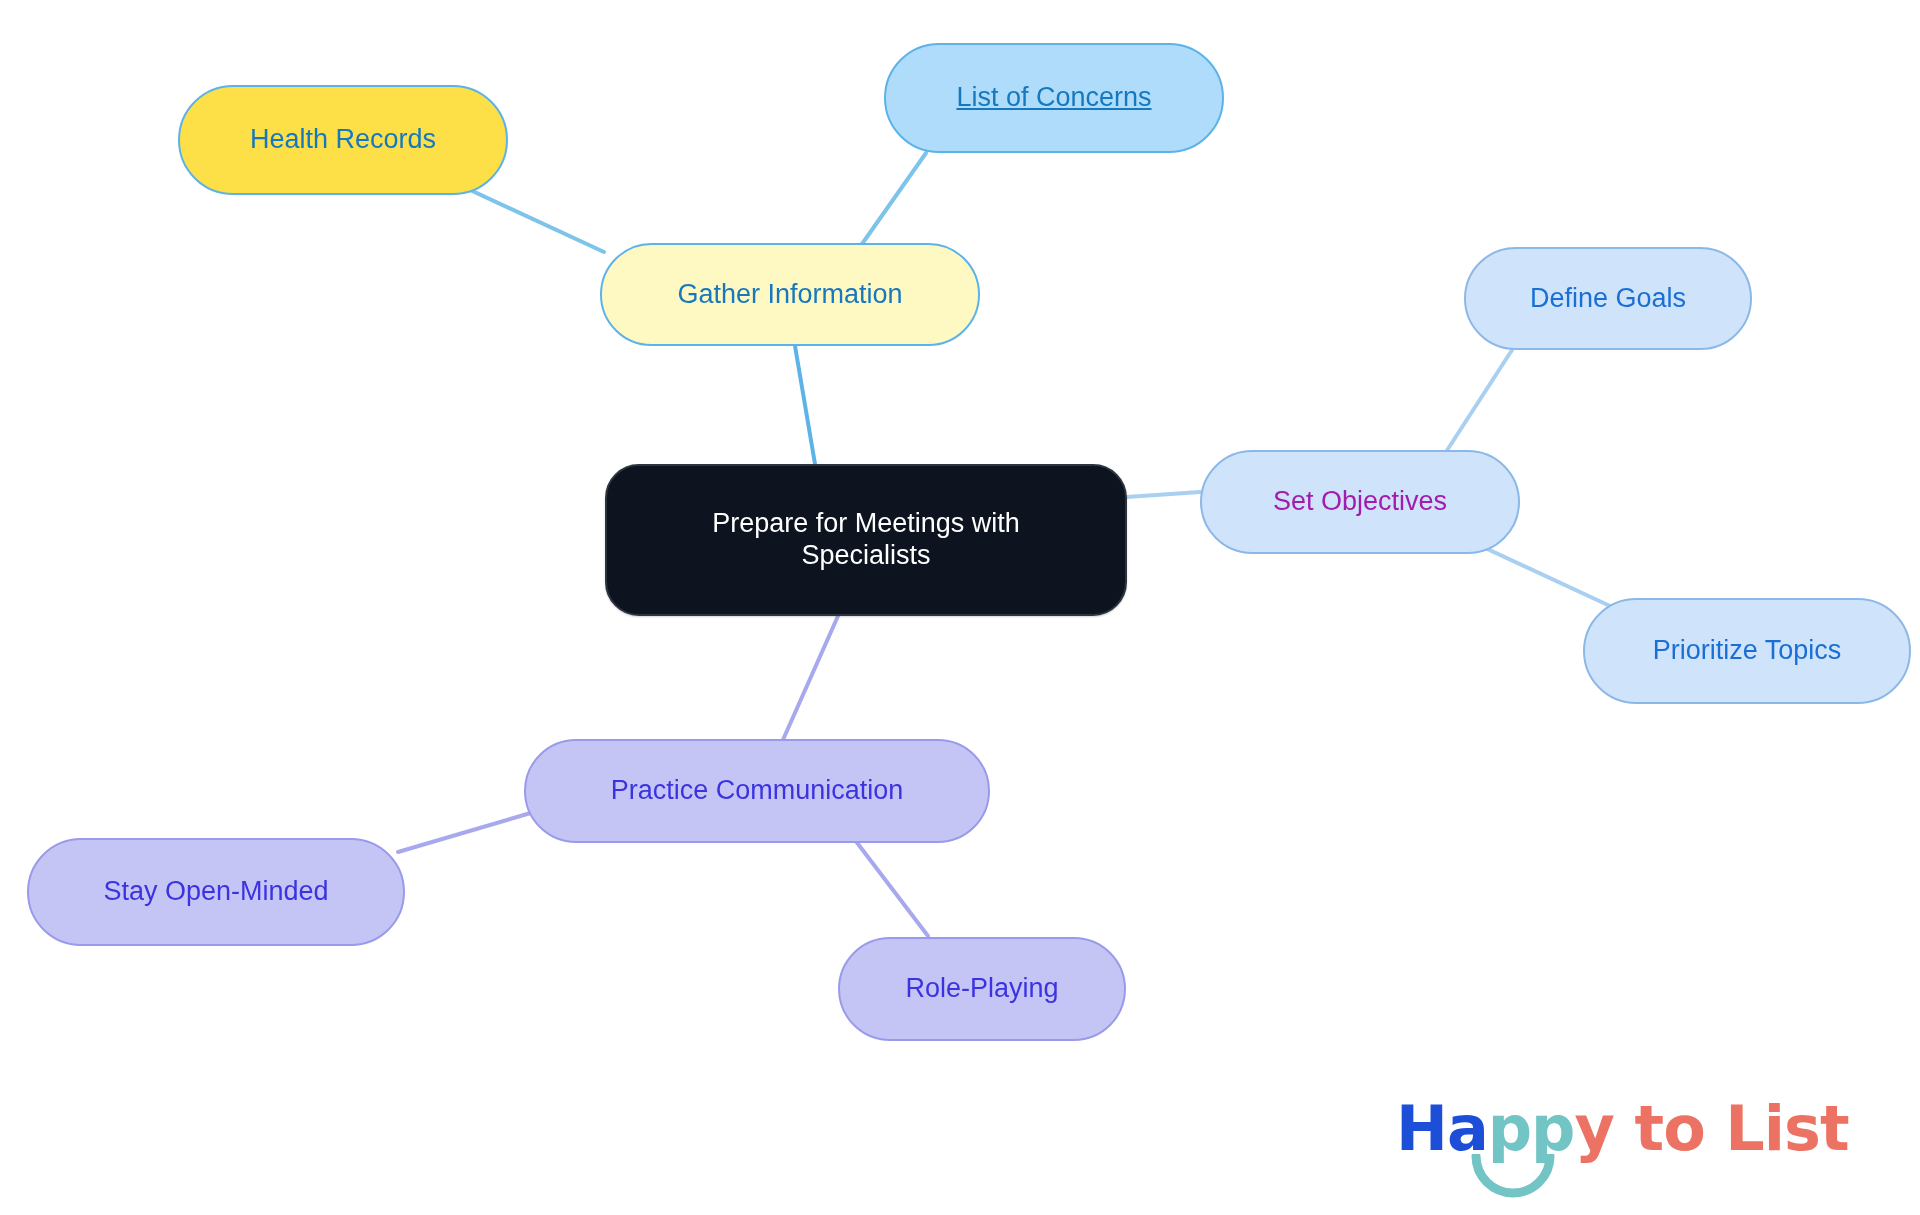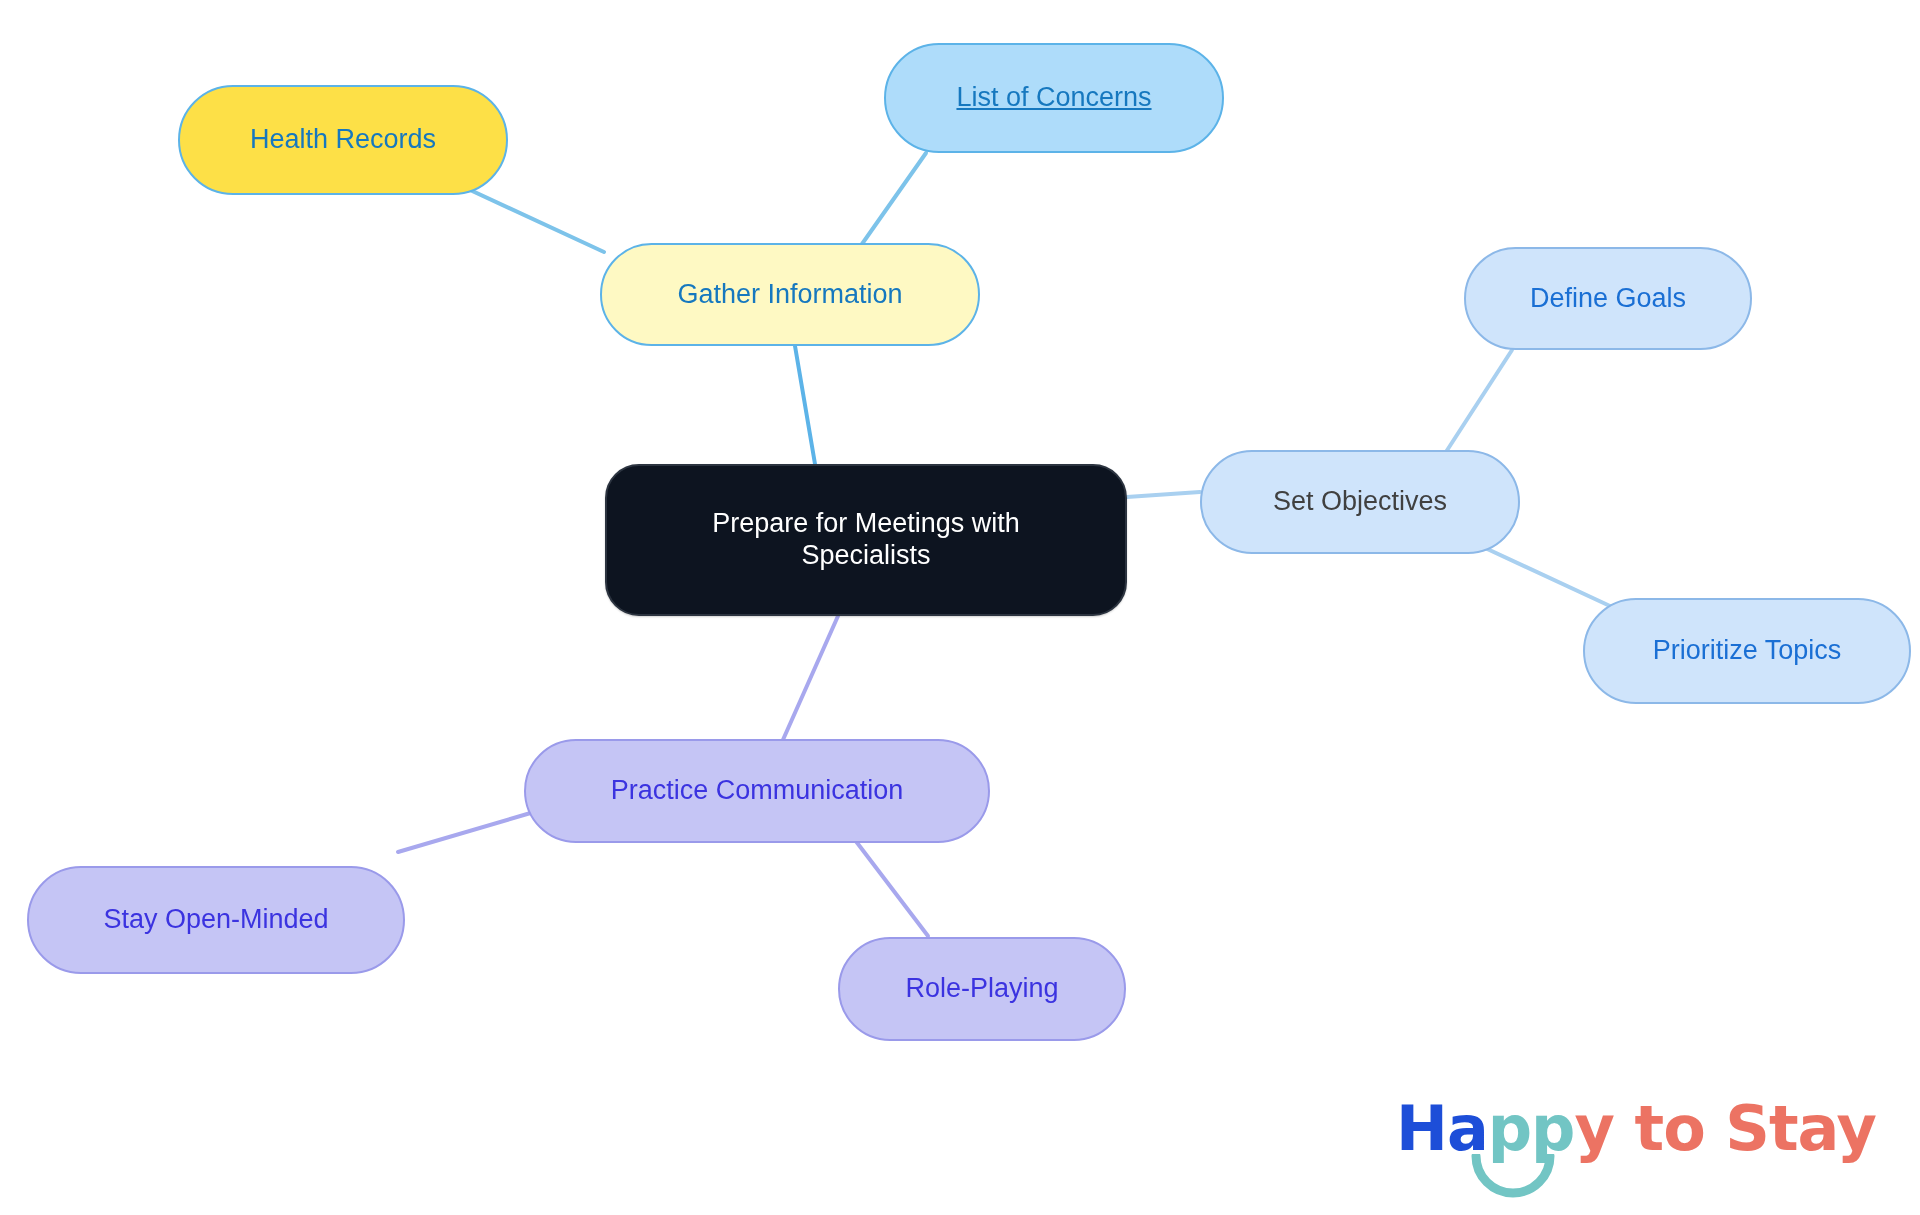--- a/index.html
+++ b/index.html
@@ -84,30 +84,30 @@
       <line x1="534" y1="812" x2="398" y2="852" stroke="#a8a8ee" stroke-width="4" stroke-linecap="round"></line>
       <line x1="855" y1="840" x2="928" y2="936" stroke="#a8a8ee" stroke-width="4" stroke-linecap="round"></line>
     </svg>
 
   <div id="nodes">
       <div class="node node-root" style="left: 605px; top: 464px; width: 522px; height: 152px; background: rgb(13, 20, 32); border-color: rgb(44, 52, 64); color: rgb(255, 255, 255); font-size: 27px;"><span>Prepare for Meetings with
 Specialists</span></div>
       <div class="node" style="left: 600px; top: 243px; width: 380px; height: 103px; background: #fef9c3; border-color: rgb(92, 179, 232); color: rgb(22, 120, 191); font-size: 27px;"><span>Gather Information</span></div>
       <div class="node" style="left: 178px; top: 85px; width: 330px; height: 110px; background: #fde047; border-color: rgb(92, 179, 232); color: rgb(22, 120, 191); font-size: 27px;"><span>Health Records</span></div>
       <div class="node" style="left: 884px; top: 43px; width: 340px; height: 110px; background: rgb(174, 220, 250); border-color: rgb(92, 179, 232); color: rgb(22, 120, 191); font-size: 27px; text-decoration: underline;"><span>List of Concerns</span></div>
-      <div class="node" style="left: 1200px; top: 450px; width: 320px; height: 104px; background: rgb(207, 228, 251); border-color: rgb(140, 184, 232); color: #404040; font-size: 27px;"><span>Set Objectives</span></div>
+      <div class="node" style="left: 1200px; top: 450px; width: 320px; height: 104px; background: rgb(207, 228, 251); border-color: rgb(140, 184, 232); color: #a21caf; font-size: 27px;"><span>Set Objectives</span></div>
       <div class="node" style="left: 1464px; top: 247px; width: 288px; height: 103px; background: rgb(207, 228, 251); border-color: rgb(140, 184, 232); color: rgb(26, 111, 212); font-size: 27px;"><span>Define Goals</span></div>
       <div class="node" style="left: 1583px; top: 598px; width: 328px; height: 106px; background: rgb(207, 228, 251); border-color: rgb(140, 184, 232); color: rgb(26, 111, 212); font-size: 27px;"><span>Prioritize Topics</span></div>
       <div class="node" style="left: 524px; top: 739px; width: 466px; height: 104px; background: rgb(197, 197, 245); border-color: rgb(154, 154, 234); color: rgb(59, 51, 224); font-size: 27px;"><span>Practice Communication</span></div>
-      <div class="node" style="left: 27px; top: 838px; width: 378px; height: 108px; background: rgb(197, 197, 245); border-color: rgb(154, 154, 234); color: rgb(59, 51, 224); font-size: 27px; margin-top: 28px;"><span>Stay Open-Minded</span></div>
+      <div class="node" style="left: 27px; top: 838px; width: 378px; height: 108px; background: rgb(197, 197, 245); border-color: rgb(154, 154, 234); color: rgb(59, 51, 224); font-size: 27px;"><span>Stay Open-Minded</span></div>
       <div class="node" style="left: 838px; top: 937px; width: 288px; height: 104px; background: rgb(197, 197, 245); border-color: rgb(154, 154, 234); color: rgb(59, 51, 224); font-size: 27px;"><span>Role-Playing</span></div>
     </div>
 
   <div id="logo" style="left: 1396px; top: 1098px; width: 500px; height: 110px;">
     <div class="logo-wordmark">
-      <span style="color: #1d4ed8;">Ha</span><span style="color: rgb(114, 197, 196);">pp</span><span style="color: rgb(236, 115, 99);">y to Stay</span>
+      <span style="color: #1d4ed8;">Ha</span><span style="color: rgb(114, 197, 196);">pp</span><span style="color: rgb(236, 115, 99);">y to List</span>
     </div>
     <svg class="logo-smile" width="90" height="46" viewBox="0 0 90 46" xmlns="http://www.w3.org/2000/svg" style="left: 72px; top: 56px;">
       <path d="M8 2 A 37 37 0 0 0 82 2" fill="none" stroke-width="9" stroke-linecap="round" stroke="#72c5c4"></path>
     </svg>
   </div>
 
 </div>
 
 </body></html>

